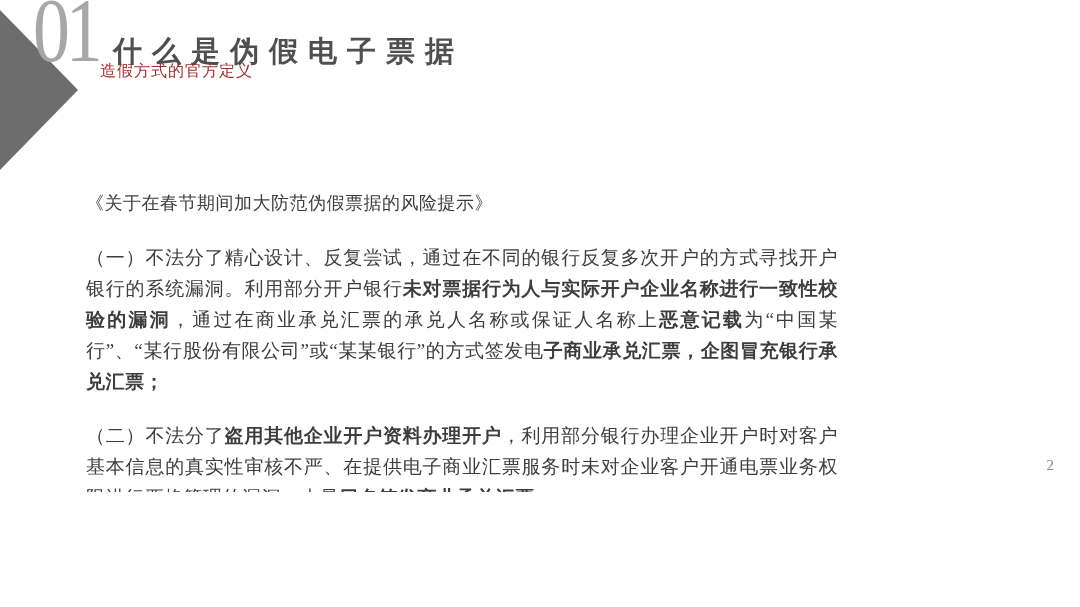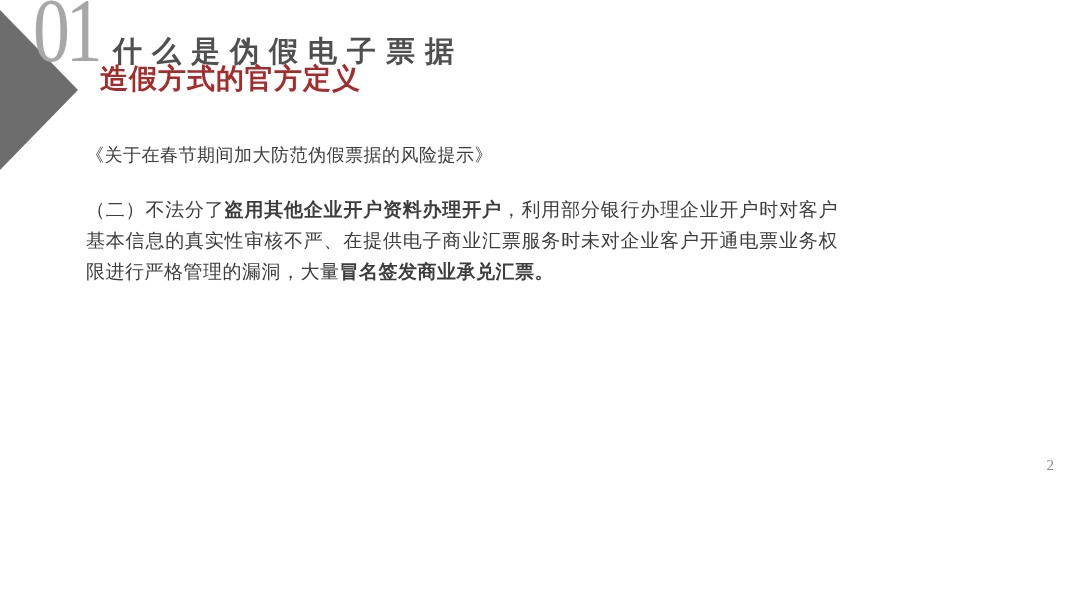--- a/index.html
+++ b/index.html
@@ -43,40 +43,41 @@
     font-size: 29px;
     line-height: 1.15;
     letter-spacing: 10px;
     color: var(--title-gray, #4f4f4f);
     white-space: nowrap;
   }
   .slide-subtitle {
     position: absolute;
     left: 100px;
     top: 61px;
-    font-size: 28px;
+    font-size: 16px;
     line-height: 1.25;
-    font-weight: bold;
+    font-weight: normal;
     letter-spacing: 1px;
     color: var(--accent-red, #a42c2c);
     white-space: nowrap;
   }
   .body-block {
     position: absolute;
     left: 86px;
     top: 140px;
     width: 752px;
     color: var(--body-text, #3d3d3d);
     font-size: 19px;
     line-height: 31px;
   }
   .doc-title-line {
     font-size: 18px;
     line-height: 31px;
     letter-spacing: 0.5px;
+    margin-top: 48px;
   }
   .body-paragraph {
     margin-top: 23px;
     text-align: justify;
     letter-spacing: 0.5px;
   }
   .body-paragraph .bold {
     font-weight: bold;
   }
   .page-number {
@@ -96,19 +97,20 @@
 
   <div class="section-number">01</div>
 
   <h1 class="slide-title" style="margin:12px; font-weight:bold;">什么是伪假电子票据</h1>
 
   <h2 class="slide-subtitle" style="margin:0;">造假方式的官方定义</h2>
 
   <div class="body-block">
     <div class="doc-title-line">《关于在春节期间加大防范伪假票据的风险提示》</div>
 
+    <p class="body-paragraph" style="margin-bottom:0;"><span>（一）不法分了精心设计、反复尝试，通过在不同的银行反复多次开户的方式寻找开户银行的系统漏洞。利用部分开户银行</span><span class="bold">未对票据行为人与实际开户企业名称进行一致性校验的漏洞</span><span>，通过在商业承兑汇票的承兑人名称或保证人名称上</span><span class="bold">恶意记载</span><span>为“中国某行”、“某行股份有限公司”或“某某银行”的方式签发电</span><span class="bold">子商业承兑汇票，企图冒充银行承兑汇票；</span></p>
 
     <p class="body-paragraph" style="margin-bottom:8px;"><span>（二）不法分了</span><span class="bold">盗用其他企业开户资料办理开户</span><span>，利用部分银行办理企业开户时对客户基本信息的真实性审核不严、在提供电子商业汇票服务时未对企业客户开通电票业务权限进行严格管理的漏洞，大量</span><span class="bold">冒名签发商业承兑汇票。</span></p>
   </div>
 
   <div class="page-number">2</div>
 
 </div>
 
 </body></html>

